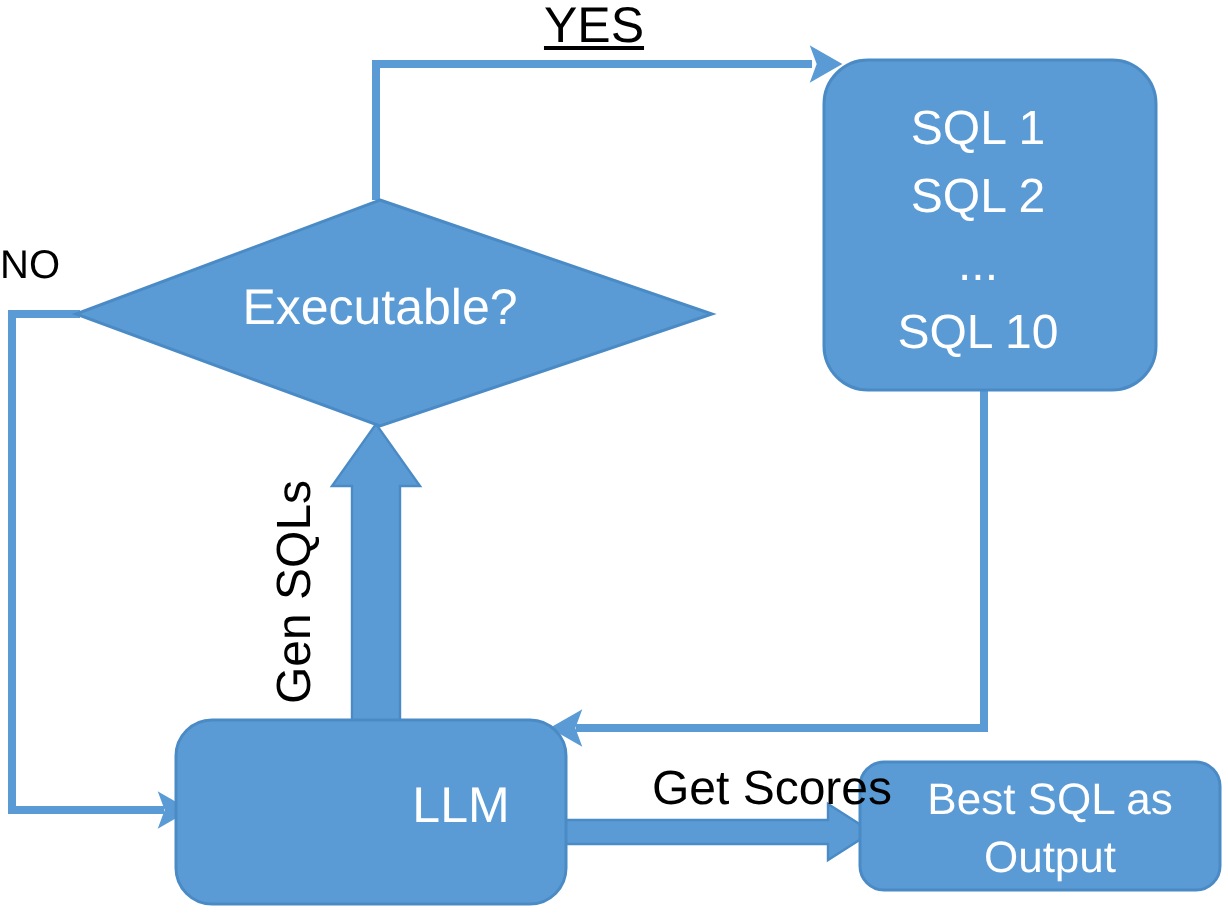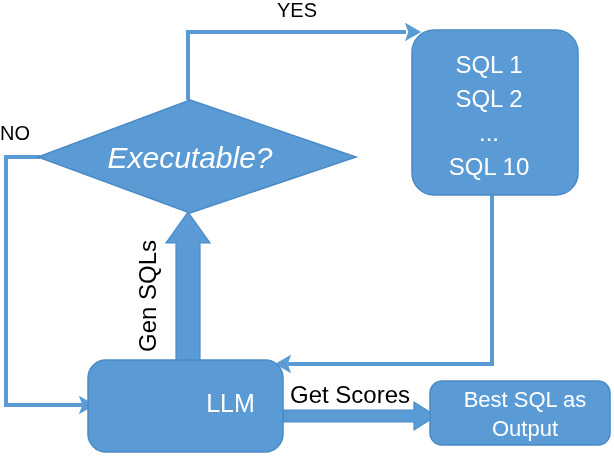--- a/index.html
+++ b/index.html
@@ -37,22 +37,21 @@
     position: absolute;
     color: #000000;
     text-align: center;
     white-space: nowrap;
     font-family: "Liberation Sans", sans-serif;
   }
   #label-executable {
     left: 70px;
     top: 140px;
     width: 240px;
-    font-size: 30px;
-    font-style: italic;
+    font-size: 25px;
   }
   #label-sqlbox {
     left: 412px;
     top: 48px;
     width: 154px;
     font-size: 24px;
     line-height: 1.42;
   }
   #label-llm {
     left: 88px;
@@ -65,34 +64,36 @@
     left: 432px;
     top: 385px;
     width: 186px;
     font-size: 22px;
     line-height: 1.32;
   }
   #label-yes {
     left: 247px;
     top: -1px;
     width: 100px;
-    font-size: 20px;
+    font-size: 25px;
+    text-decoration: underline;
   }
   #label-no {
     left: 0px;
     top: 122px;
     width: 48px;
     font-size: 20px;
     text-align: left;
   }
   #label-getscores {
     left: 285px;
     top: 381px;
     width: 130px;
     font-size: 24px;
+    padding-left: 36px;
   }
   #label-gensqls {
     left: 93px;
     top: 283px;
     width: 110px;
     font-size: 24px;
     transform: rotate(-90deg);
     transform-origin: center center;
   }
 </style>

